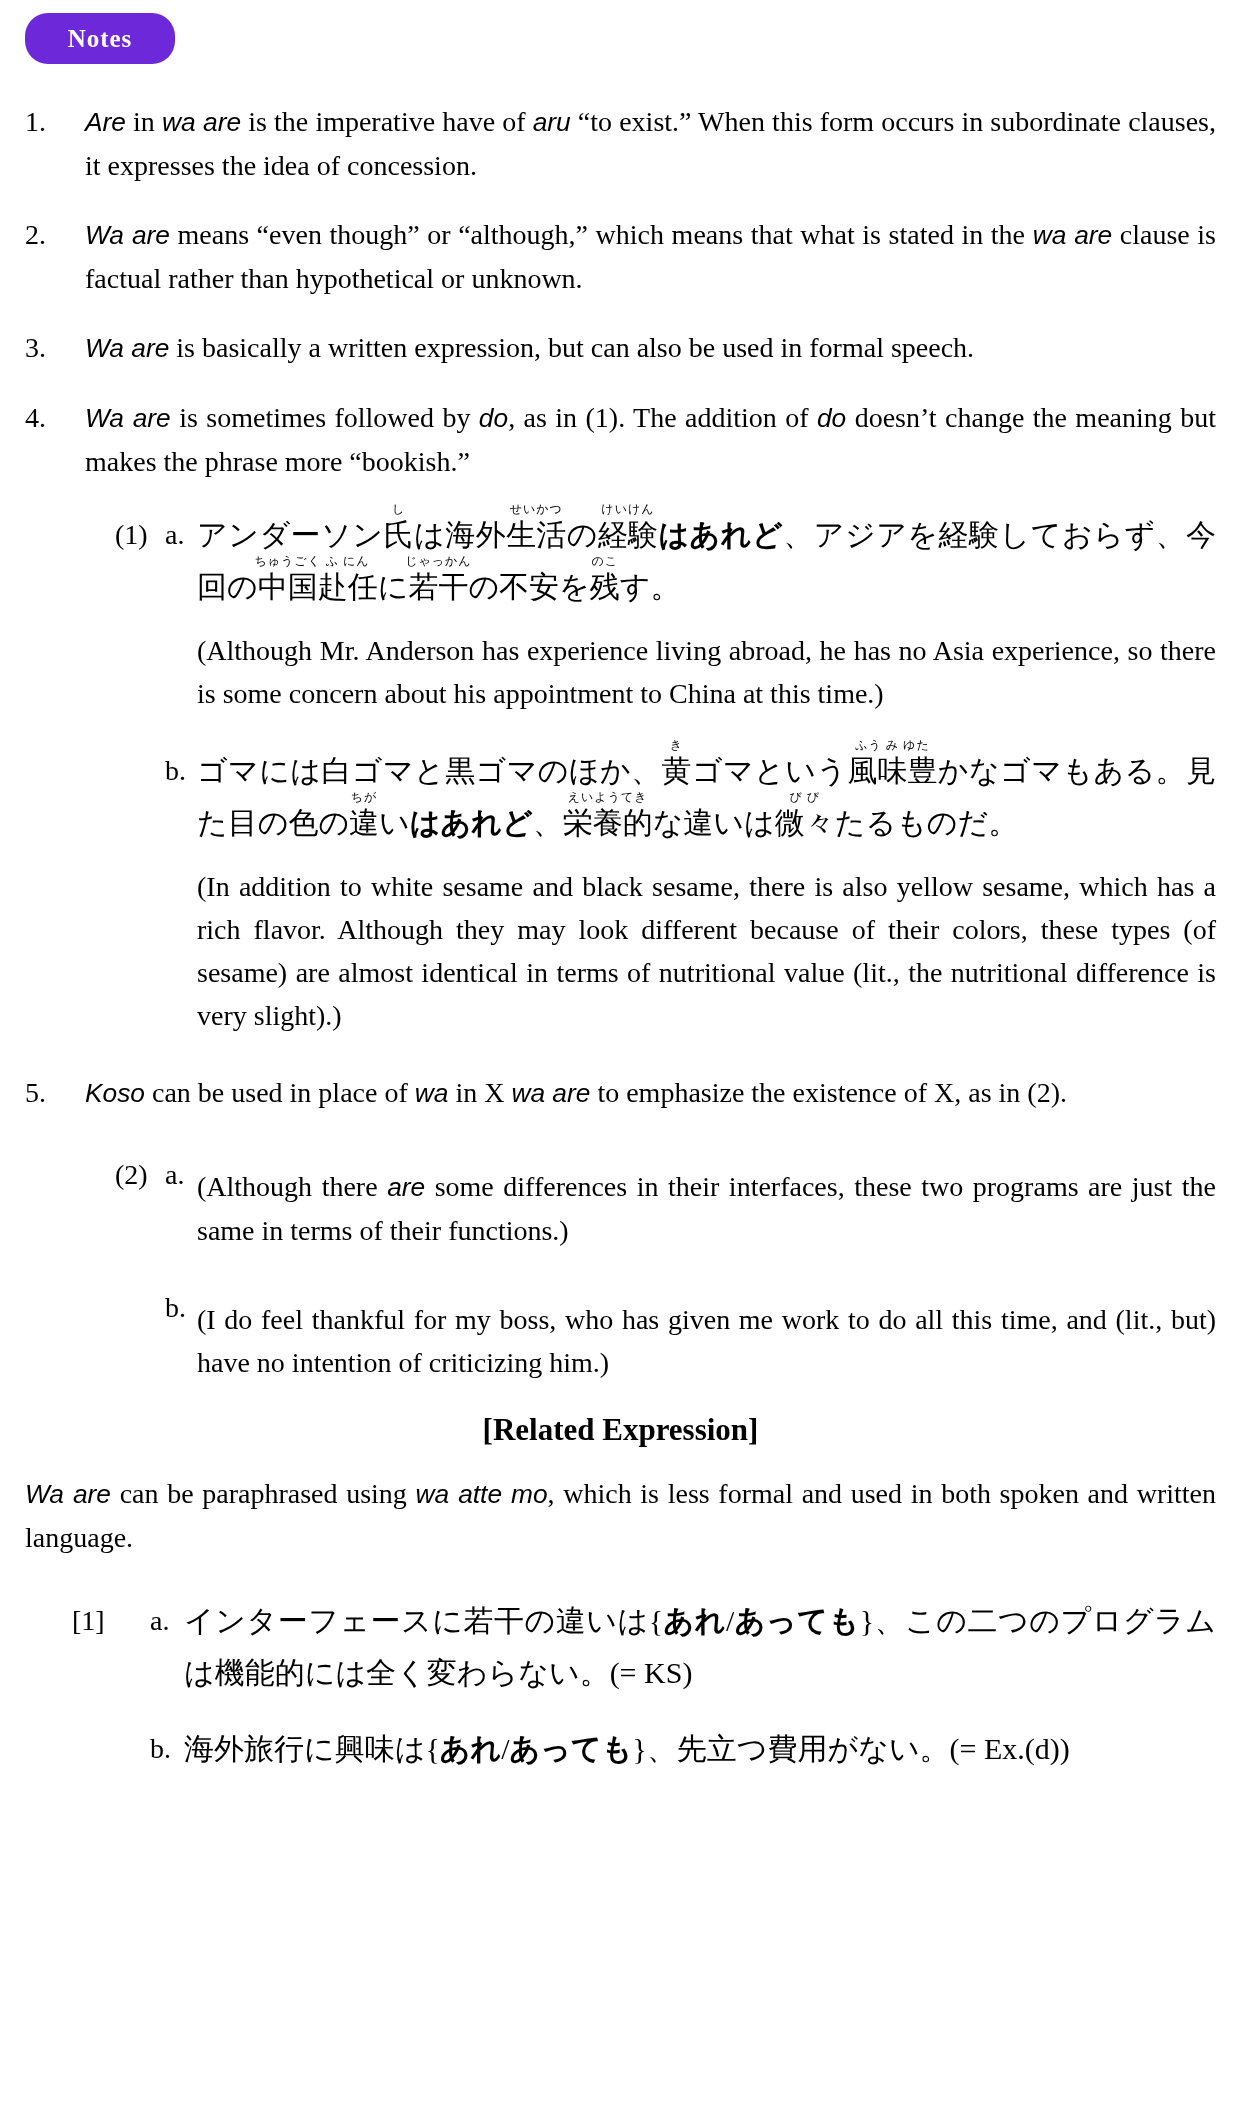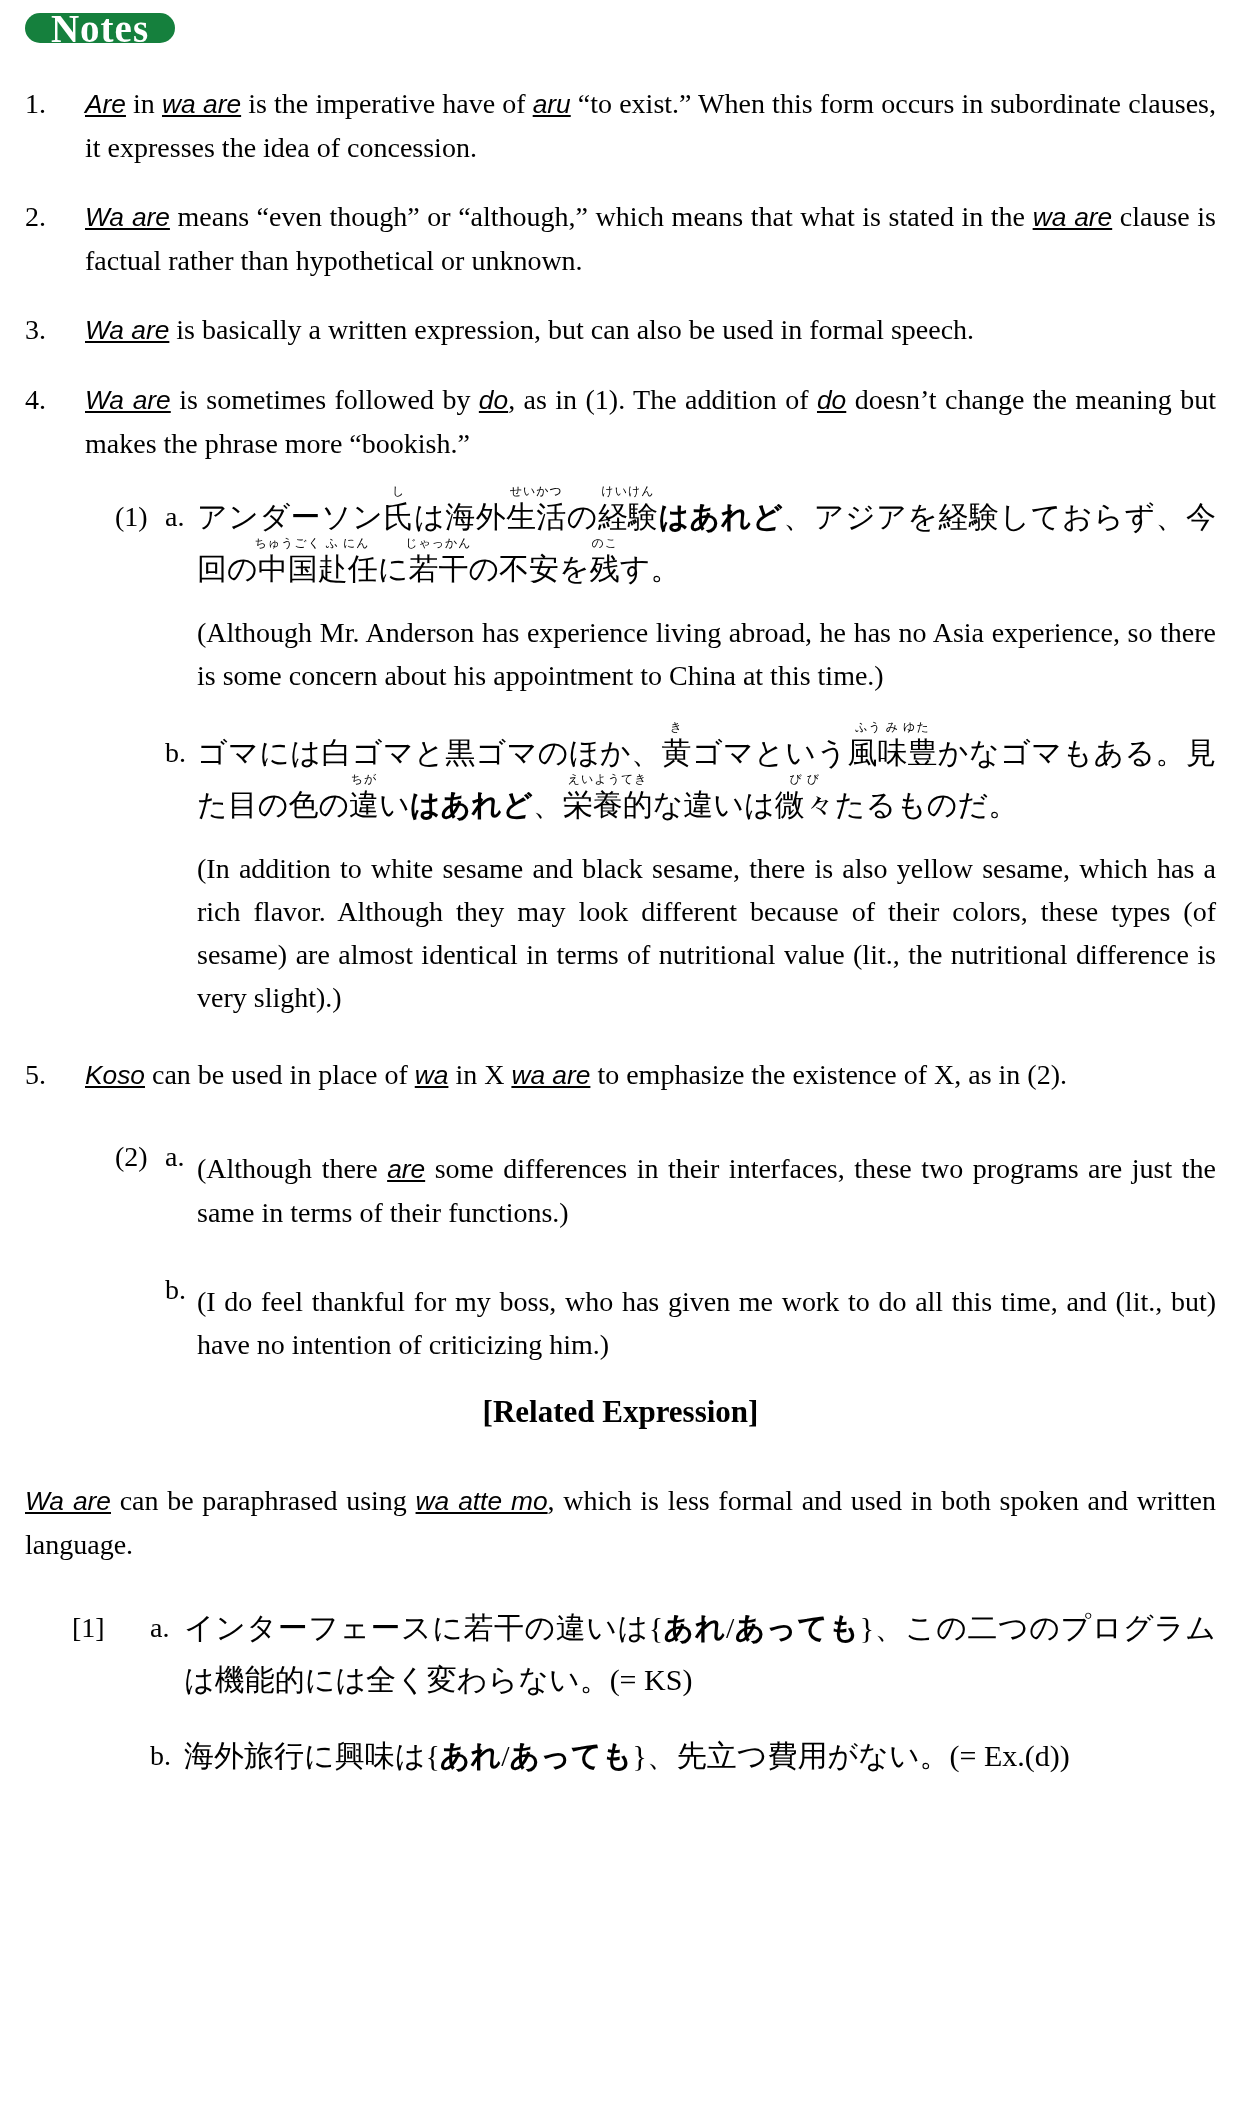--- a/index.html
+++ b/index.html
@@ -19,27 +19,27 @@
     width: 1241px;
     height: 2127px;
     padding: 13px 25px 0 25px;
     overflow: hidden;
   }
   
   .badge {
     display: inline-flex;
     align-items: center;
     justify-content: center;
-    background: #15803d;
+    background: #6d28d9;
     color: #ffffff;
     width: 150px;
-    height: 30px;
+    height: 51px;
     border-radius: 23px;
     font-weight: bold;
-    font-size: 39px;
+    font-size: 25px;
     letter-spacing: 1px;
   }
   
   .note {
     display: flex;
     margin-top: 26px;
   }
   .note-1 { margin-top: 36px; }
   .note-num {
     flex: none;
@@ -51,21 +51,20 @@
     font-size: 28px;
     line-height: 43px;
     text-align: justify;
   }
   .note-body { flex: 1; }
   
   .i {
     font-style: italic;
     font-family: "Liberation Sans", "DejaVu Sans", sans-serif;
     font-size: 0.94em;
-    text-decoration: underline;
   }
   .b { font-weight: bold; }
   
   .example {
     display: flex;
     margin-top: 24px;
     margin-left: 90px;
     padding-top: 6px;
   }
   .ex-first { margin-top: 20px; }
@@ -110,21 +109,21 @@
   }
   
   .re-heading {
     margin: 24px 0 0 0;
     font-size: 31px;
     line-height: 44px;
     font-weight: bold;
     text-align: center;
   }
   .re-para {
-    margin-top: 45px;
+    margin-top: 20px;
   }
   .re-ex {
     margin-left: 47px;
     margin-top: 30px;
   }
   .re-ex .ex-label { width: 78px; }
   .re-ex .ex-sub { width: 34px; }
   .re-ex-b { margin-top: 18px; }
 </style>
 </head>

